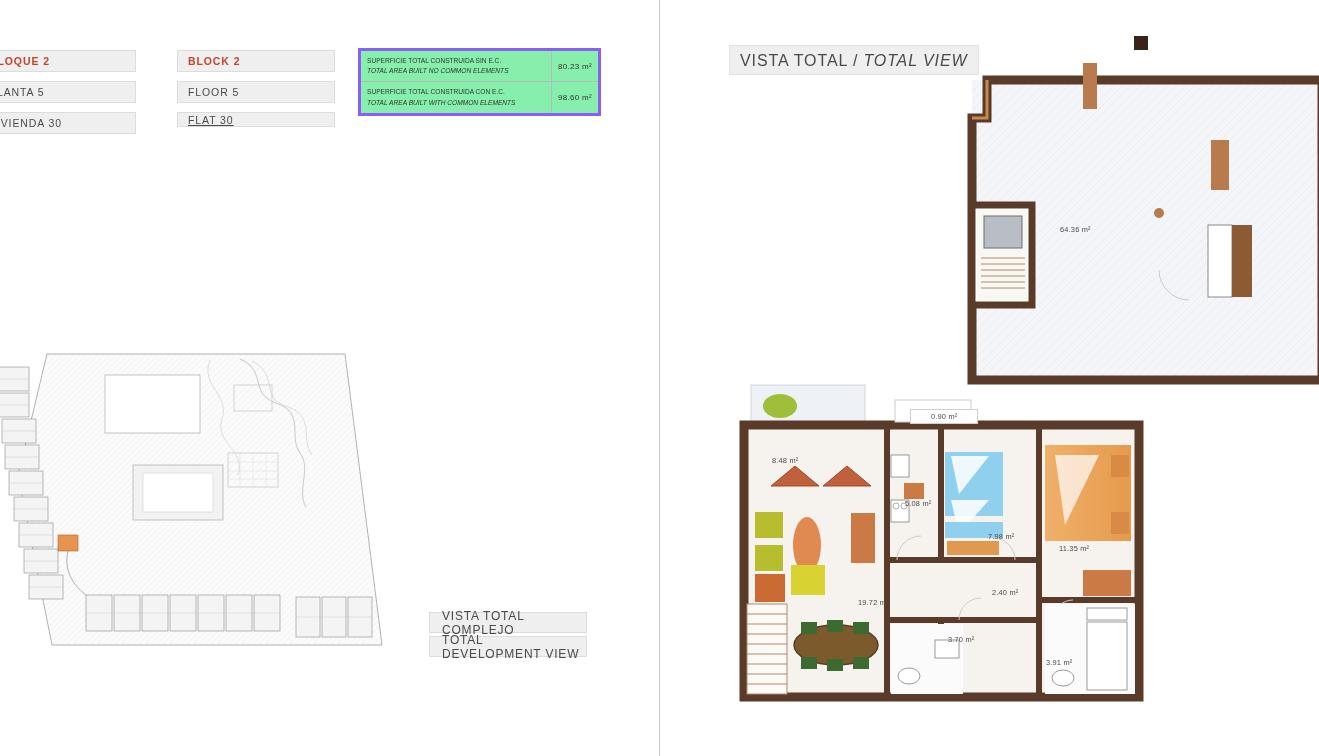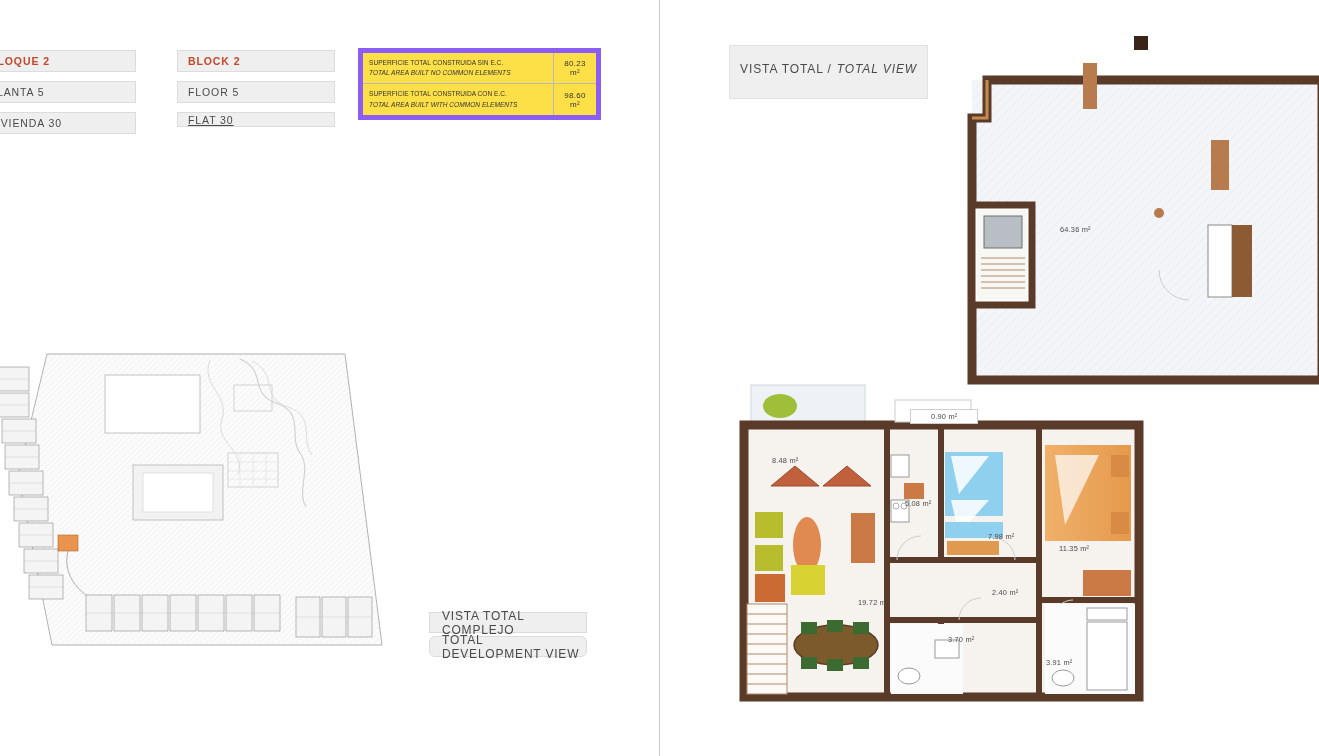--- a/index.html
+++ b/index.html
@@ -42,25 +42,25 @@
   }
   .label-box.accent {
     color: #c4462a;
     font-weight: bold;
   }
   .spec-table {
     position: absolute;
     left: 358px;
     top: 48px;
     width: 243px;
-    border: 5px solid #8b5cf6;
+    border: 3px solid #8b5cf6;
     border-collapse: collapse;
     font-size: 6.6px;
     color: #333;
-    background: #fde047;
+    background: #86efac;
   }
   .spec-table td {
     border: 1px solid #b9b9b9;
     padding: 5px 6px;
     vertical-align: middle;
   }
   .spec-table td.desc { width: 178px; line-height: 1.55; }
   .spec-table td.val {
     text-align: center;
     font-size: 8px;
@@ -92,23 +92,23 @@
 
   
   .view-title {
     position: absolute;
     left: 729px;
     top: 45px;
     height: 20px;
     background: #efefef;
     border: 1px solid #e2e2e2;
     display: flex;
-    align-items: flex-start;
-    padding: 16px 10px;
-    font-size: 12px;
+    align-items: flex-end;
+    padding: 4px 10px;
+    font-size: 16px;
     letter-spacing: 0.9px;
     color: #4a4a4a;
   }
   .view-title .it { font-style: italic; margin-left: 5px; }
 
   .arealabel {
     position: absolute;
     font-size: 7.4px;
     color: #4a4a4a;
     letter-spacing: 0.2px;
@@ -239,21 +239,21 @@
         <line x1="86" y1="268" x2="280" y2="268"></line>
         <line x1="296" y1="272" x2="372" y2="272"></line>
       </g>
     </g>
     <path d="M86,250 C70,238 64,222 68,206" fill="none" stroke="#9a9a9a" stroke-width="0.8"></path>
   </svg>
 
   <div class="legend-box" style="left:429px; top:612px; width:158px; height:21px;">
     <span>VISTA TOTAL COMPLEJO</span>
   </div>
-  <div class="legend-box" style="left:429px; top:636px; width:158px; height:21px;border-radius:6px;">
+  <div class="legend-box" style="left:429px; top:636px; width:158px; height:21px;">
     <span>TOTAL DEVELOPMENT VIEW</span>
   </div>
 
   <div class="view-title">
     <span>VISTA TOTAL /</span>
     <span class="it">TOTAL VIEW</span>
   </div>
 
   <svg style="position:absolute; left:659px; top:0; width:660px; height:756px;" viewBox="0 0 660 756">
     <defs>

